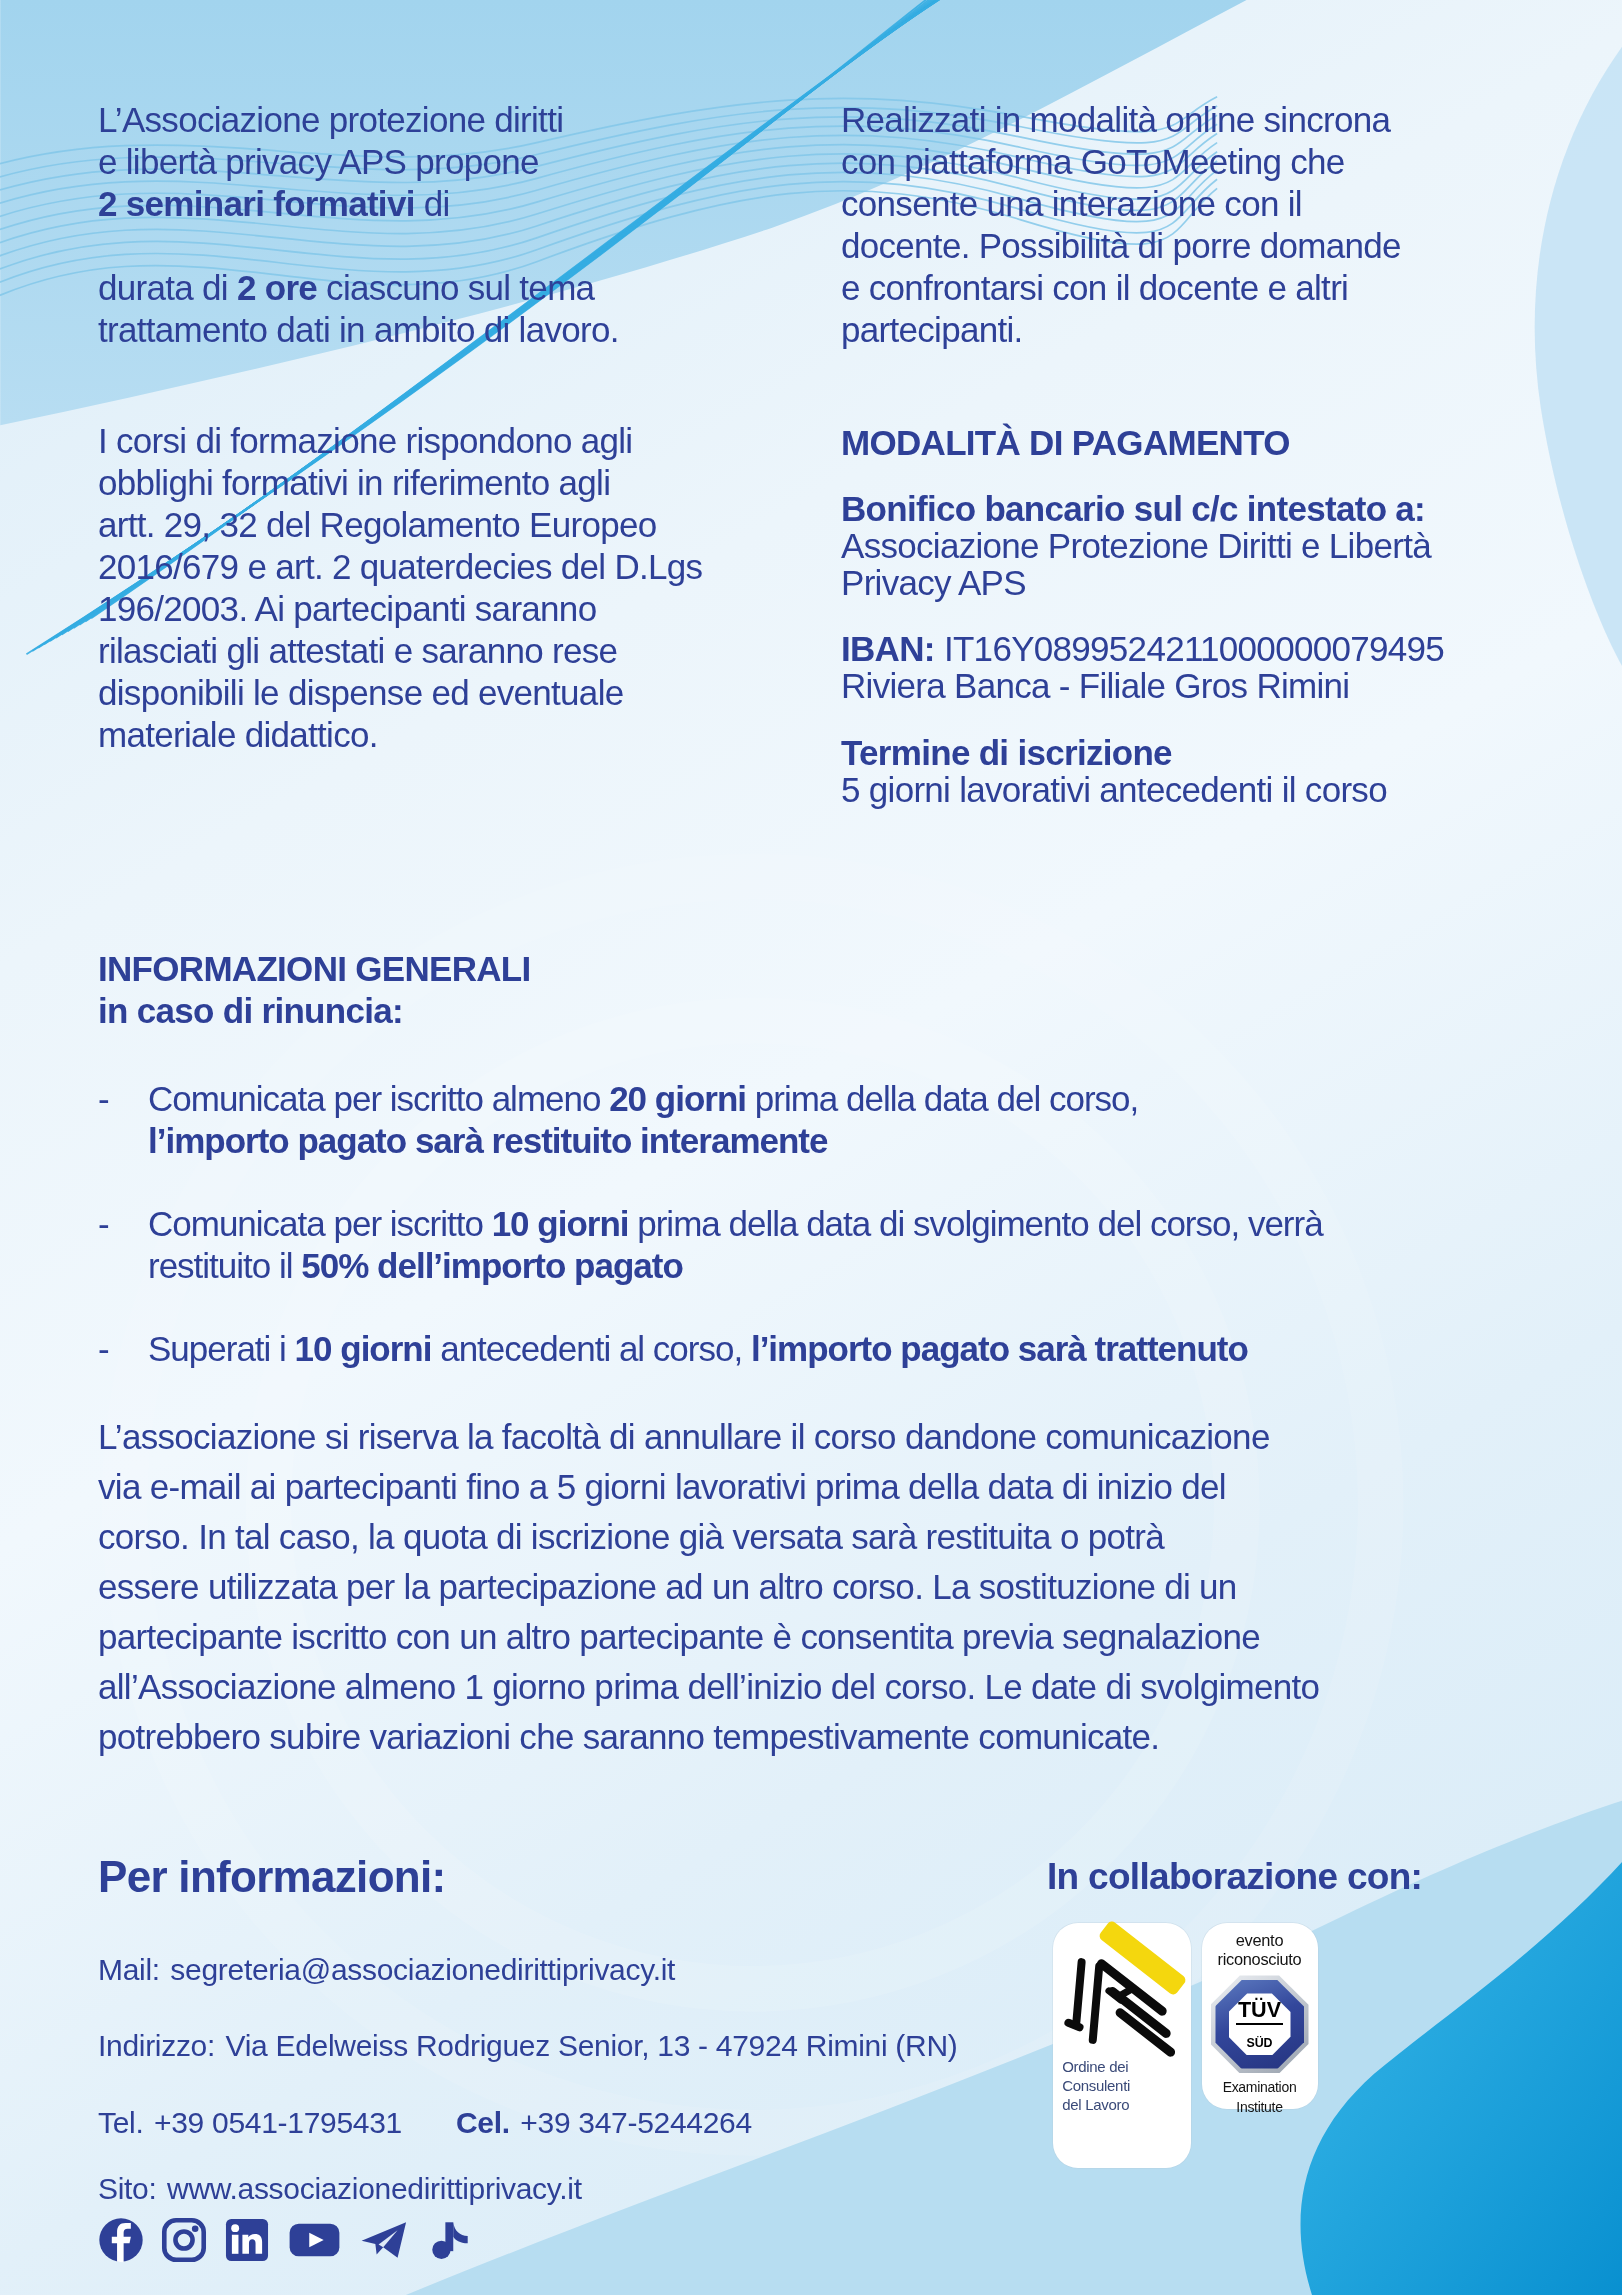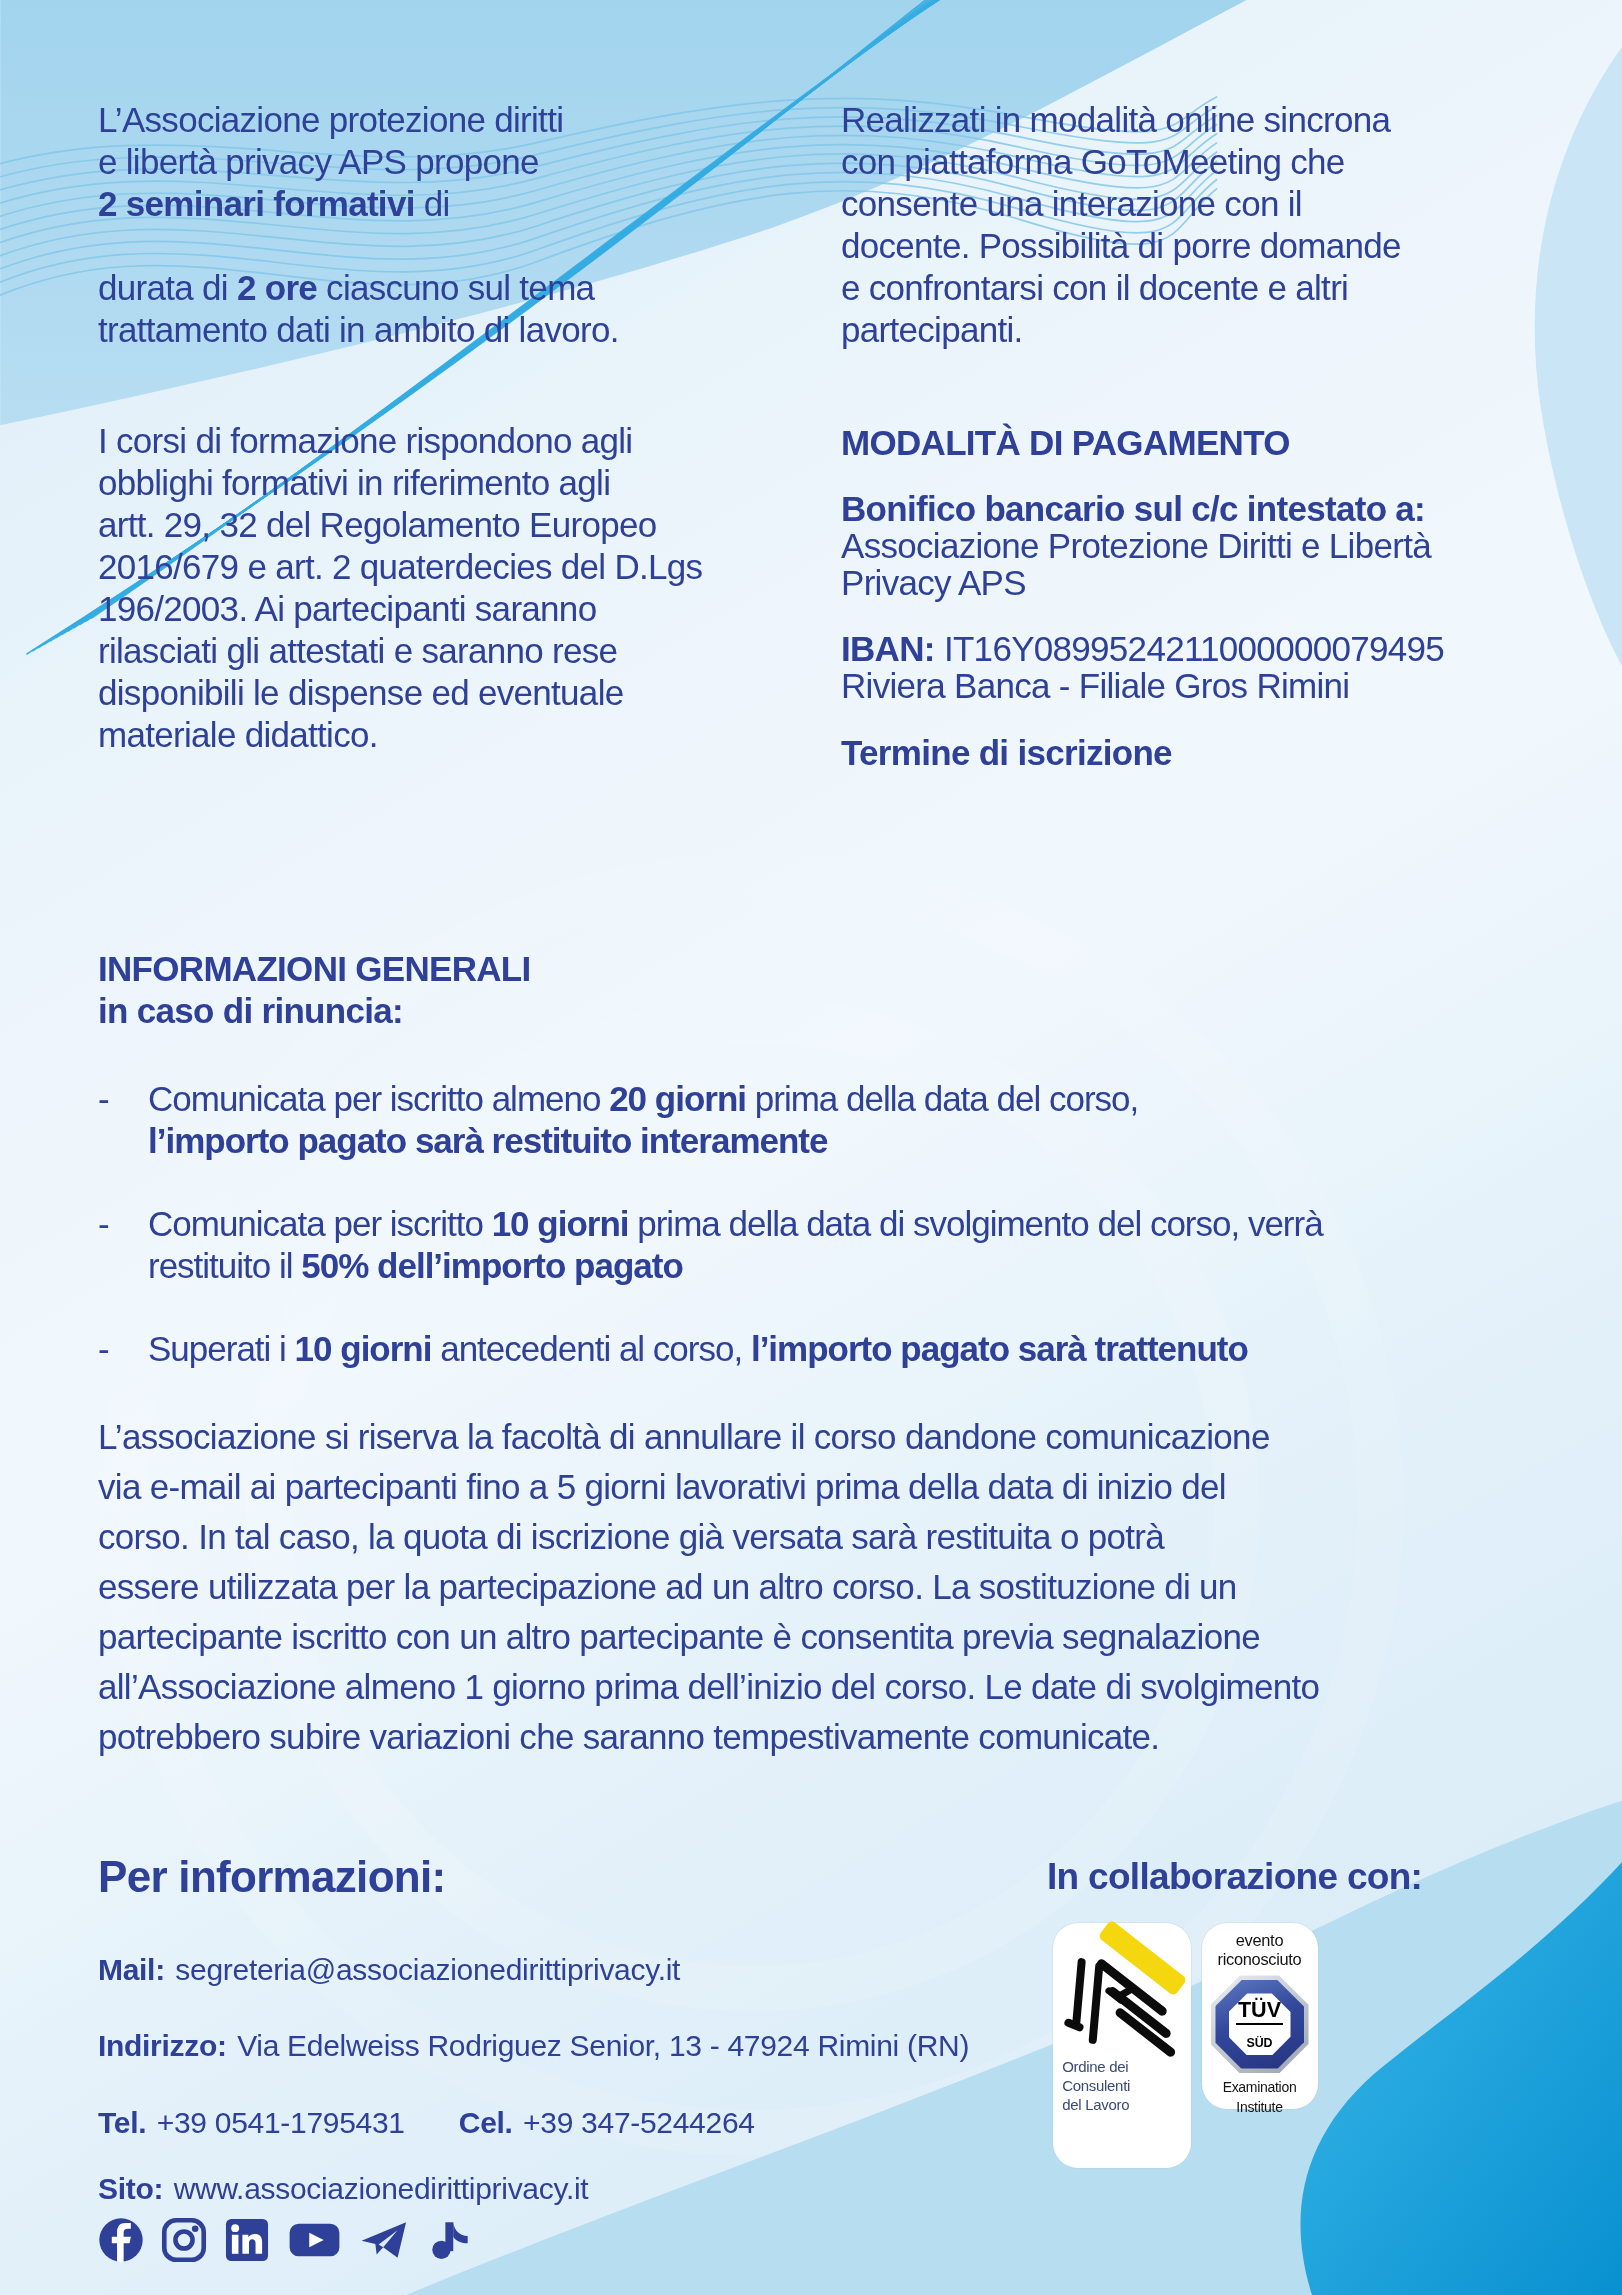--- a/index.html
+++ b/index.html
@@ -29,21 +29,21 @@
 
   .bullets{left:98px;top:1078px;width:1466px;font-size:35px;line-height:42px;letter-spacing:-1px;}
   .bullet{display:flex;margin-bottom:41px;}
   .bullet .dash{width:50px;flex:0 0 50px;}
   .bullet .btxt{flex:1;}
 
   .closing{left:98px;top:1412px;width:1485px;font-size:35px;line-height:50px;}
 
   .contacts-h{left:98px;top:1852px;font-size:44px;font-weight:700;}
   .cline{left:98px;font-size:30px;letter-spacing:-0.3px;}
-  .cline .lbl{font-weight:700;margin-right:10.5px;}
+  .cline .lbl{font-weight:400;margin-right:10.5px;}
   .cline .lbl2{font-weight:700;margin:0 10.5px 0 46px;}
   .social{left:98px;top:2217px;display:flex;gap:17px;position:absolute;}
   .social svg{display:block;}
 
   .collab-h{left:1047px;top:1856px;font-size:37px;font-weight:700;}
   .cards{left:1053px;top:1923px;position:absolute;display:flex;gap:10.5px;}
   .card{background:#ffffff;box-shadow:0 0 0 0.7px rgba(180,200,215,.35);border-radius:25px;}
   .card1{width:138px;height:245px;position:relative;}
   .card2{width:116px;height:186px;text-align:center;}
 
@@ -137,20 +137,21 @@
   <div class="txt payment">
     <div class="head">MODALITÀ DI PAGAMENTO</div>
     <div class="lbl">Bonifico bancario sul c/c intestato a:</div>
     <div>Associazione Protezione Diritti e Libertà</div>
     <div>Privacy APS</div>
     <div class="gap">
       <span class="iban-lbl">IBAN:</span><span>IT16Y0899524211000000079495</span>
     </div>
     <div>Riviera Banca - Filiale Gros Rimini</div>
     <div class="lbl gap">Termine di iscrizione</div>
+    <div>5 giorni lavorativi antecedenti il corso</div>
   </div>
 
   <div class="txt geninfo-h">
     <div>INFORMAZIONI GENERALI</div>
     <div>in caso di rinuncia:</div>
   </div>
 
   <div class="txt bullets">
     <div class="bullet">
       <span class="dash">-</span>

